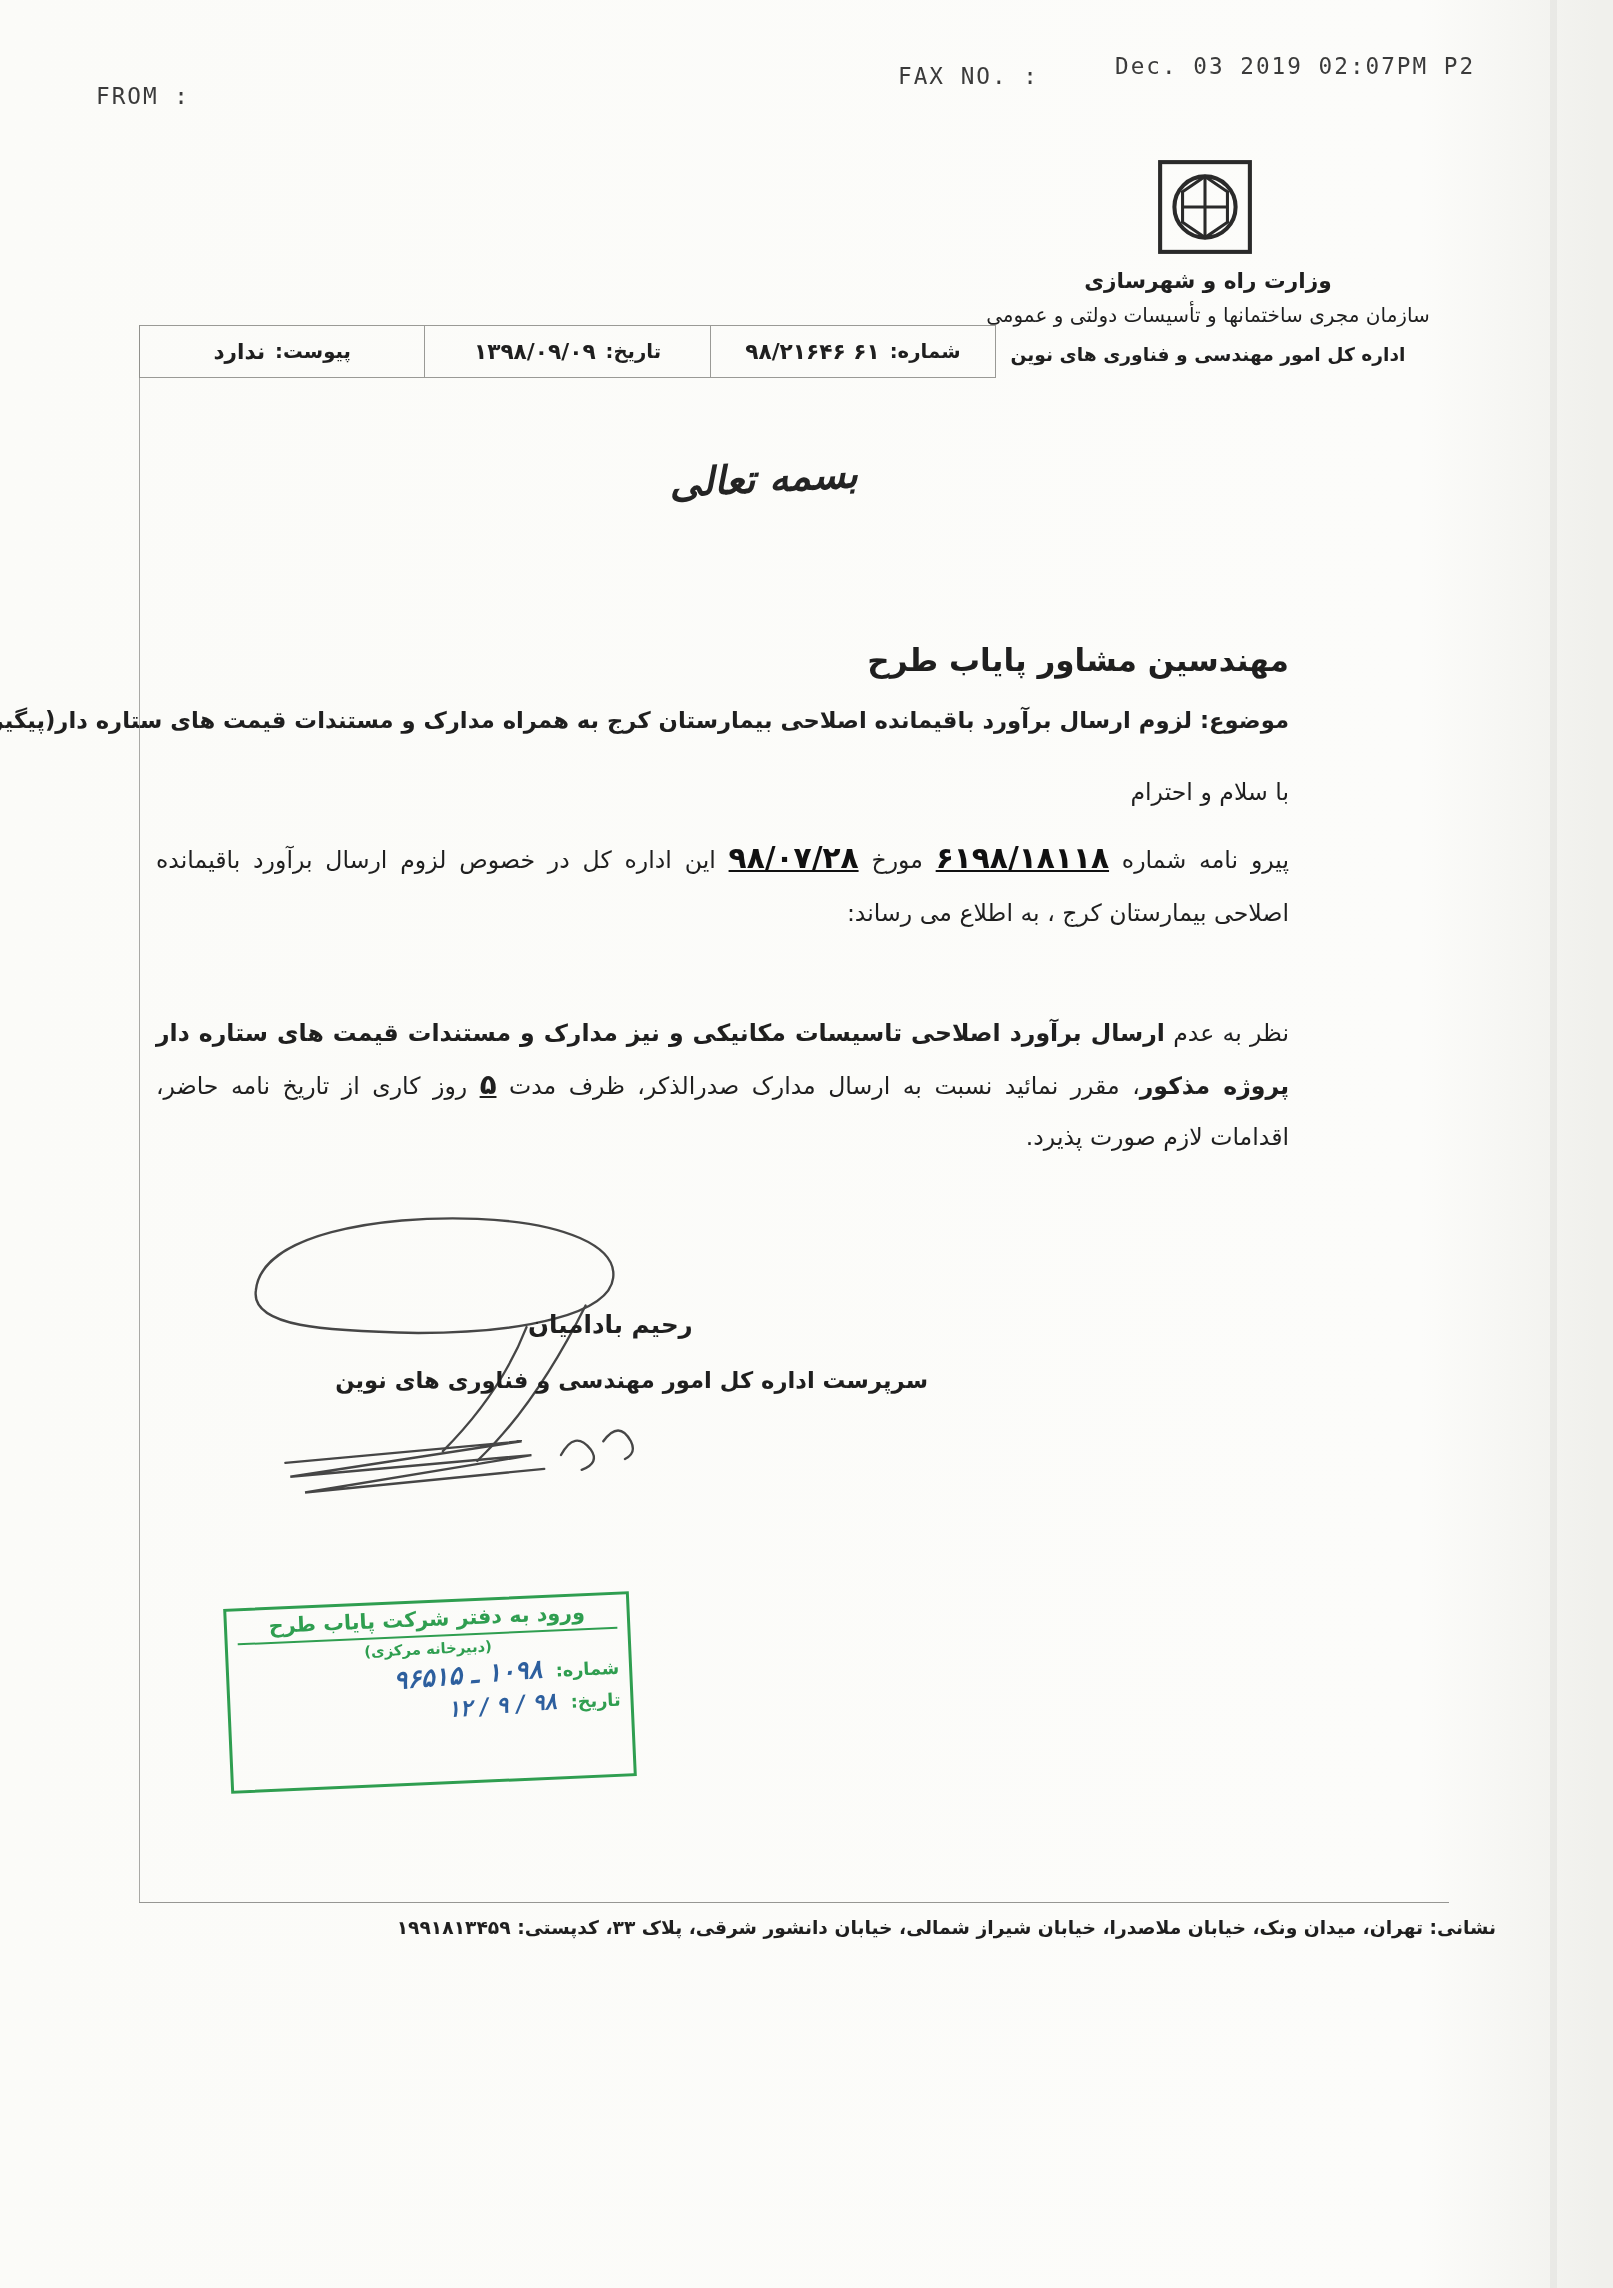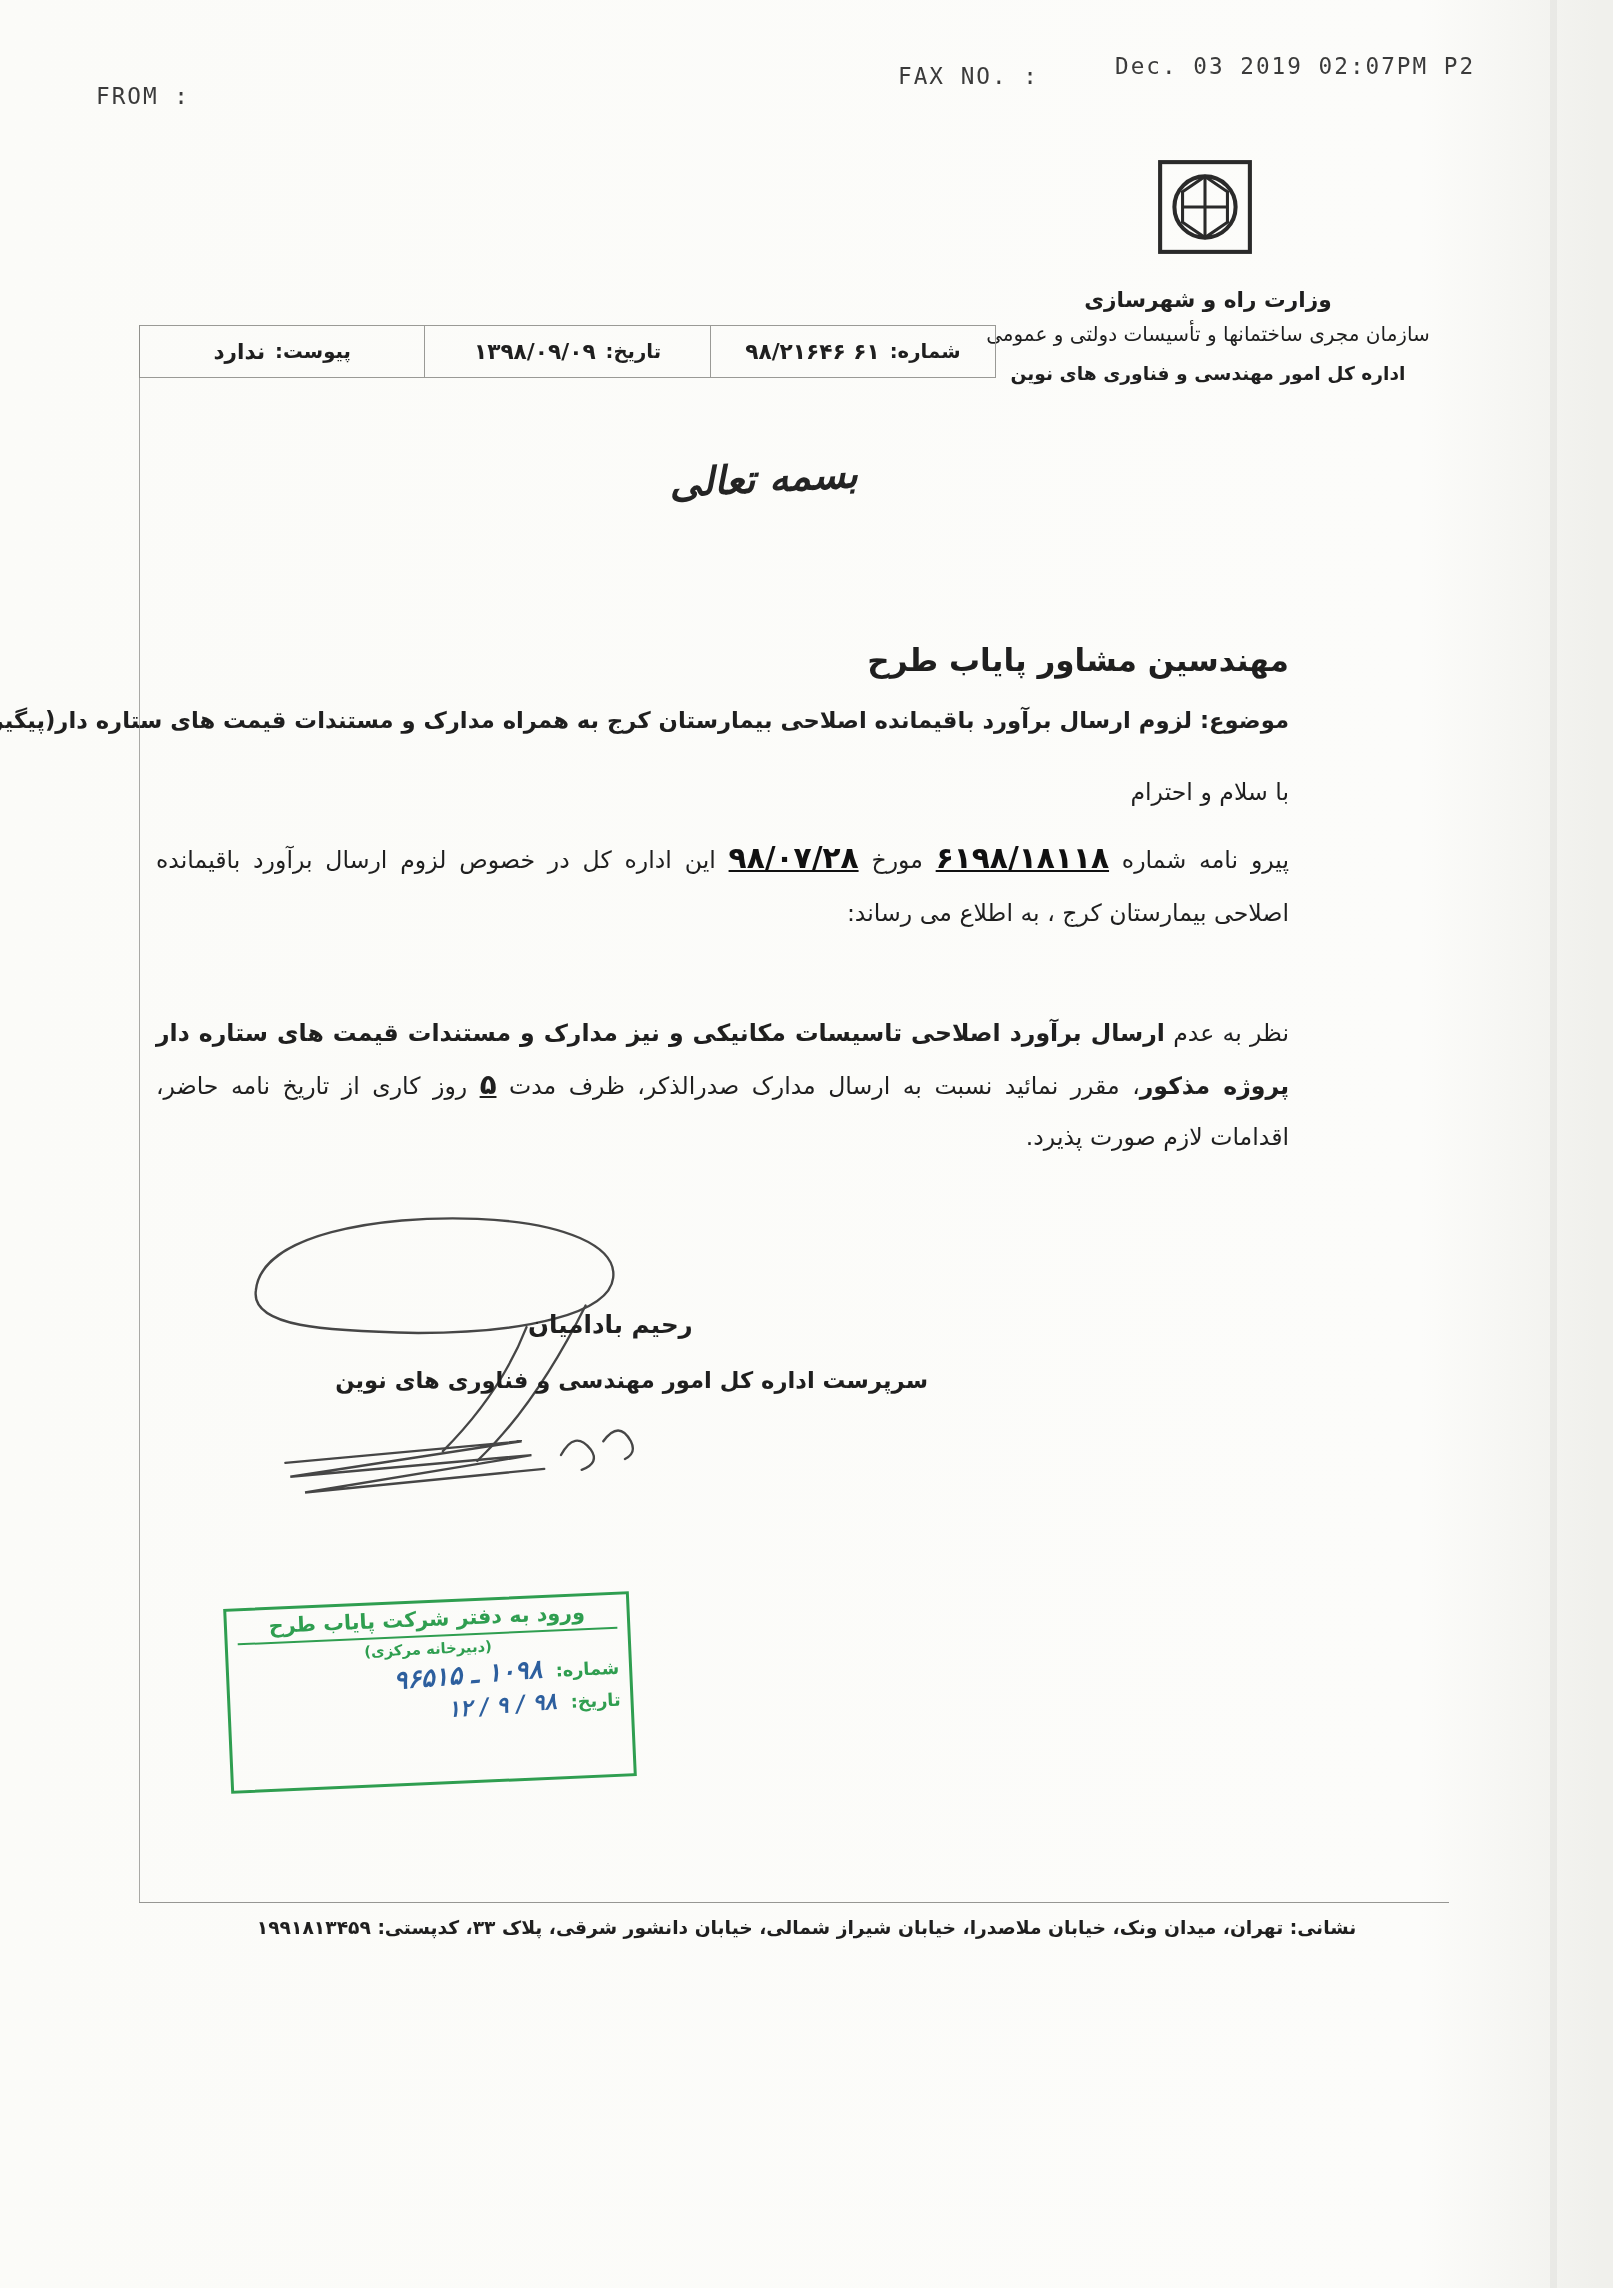--- a/index.html
+++ b/index.html
@@ -13,21 +13,21 @@
     font-family:"DejaVu Sans", sans-serif;
     color:#1f1f1f;
   }
   .abs{position:absolute;}
   .faxtext{
     font-family:"DejaVu Sans Mono", monospace;
     font-size:22.7px;color:#3b3b3b;letter-spacing:2px;white-space:nowrap;
   }
   
   .letterhead{left:932px;top:268px;width:552px;text-align:center;direction:rtl;}
-  .lh1{font-size:21.7px;font-weight:bold;margin-bottom:9.9px;margin-top:19px;}
+  .lh1{font-size:21.7px;font-weight:bold;margin-bottom:9.9px;}
   .lh2{font-size:20px;font-weight:normal;margin-bottom:17px;}
   .lh3{font-size:18.7px;font-weight:bold;}
   
   .logo{left:1151px;top:156px;width:108px;height:102px;}
   
   .metabox{
     left:139px;top:325px;width:855px;height:51px;
     border:1px solid #9a9a96;display:flex;flex-direction:row;direction:rtl;
   }
   .metacell{
@@ -75,21 +75,21 @@
   .stamp-label{font-size:17.7px;font-weight:bold;white-space:nowrap;}
   .stamp-hand{
     font-family:"DejaVu Serif", serif;font-style:italic;font-weight:bold;
     color:var(--hand-blue,#2d5f9e);font-size:25.6px;transform:rotate(-2deg);white-space:nowrap;
   }
   .stamp-hand.date{font-size:22.7px;}
   
   .vline{left:139px;top:325px;width:1px;height:1577px;background:#8d8d89;opacity:.75;}
   .hline{left:139px;top:1902px;width:1310px;height:1px;background:#7d7d79;opacity:.8;}
   
-  .footer{left:117px;top:1917px;width:1379px;text-align:center;direction:rtl;}
+  .footer{left:117px;top:1917px;width:1379px;text-align:right;direction:rtl;}
   .f1{font-size:18.7px;font-weight:bold;margin-bottom:8.9px;white-space:nowrap;}
   .f2{font-size:18.7px;font-weight:bold;margin-bottom:8.9px;white-space:nowrap;}
   .f3{font-size:17.7px;font-weight:bold;text-decoration:underline;white-space:nowrap;}
   .streak{right:57px;top:0;width:6.9px;height:100%;background:rgba(60,60,55,0.05);}
 </style>
 </head>
 <body>
 
 <div class="page">
 

